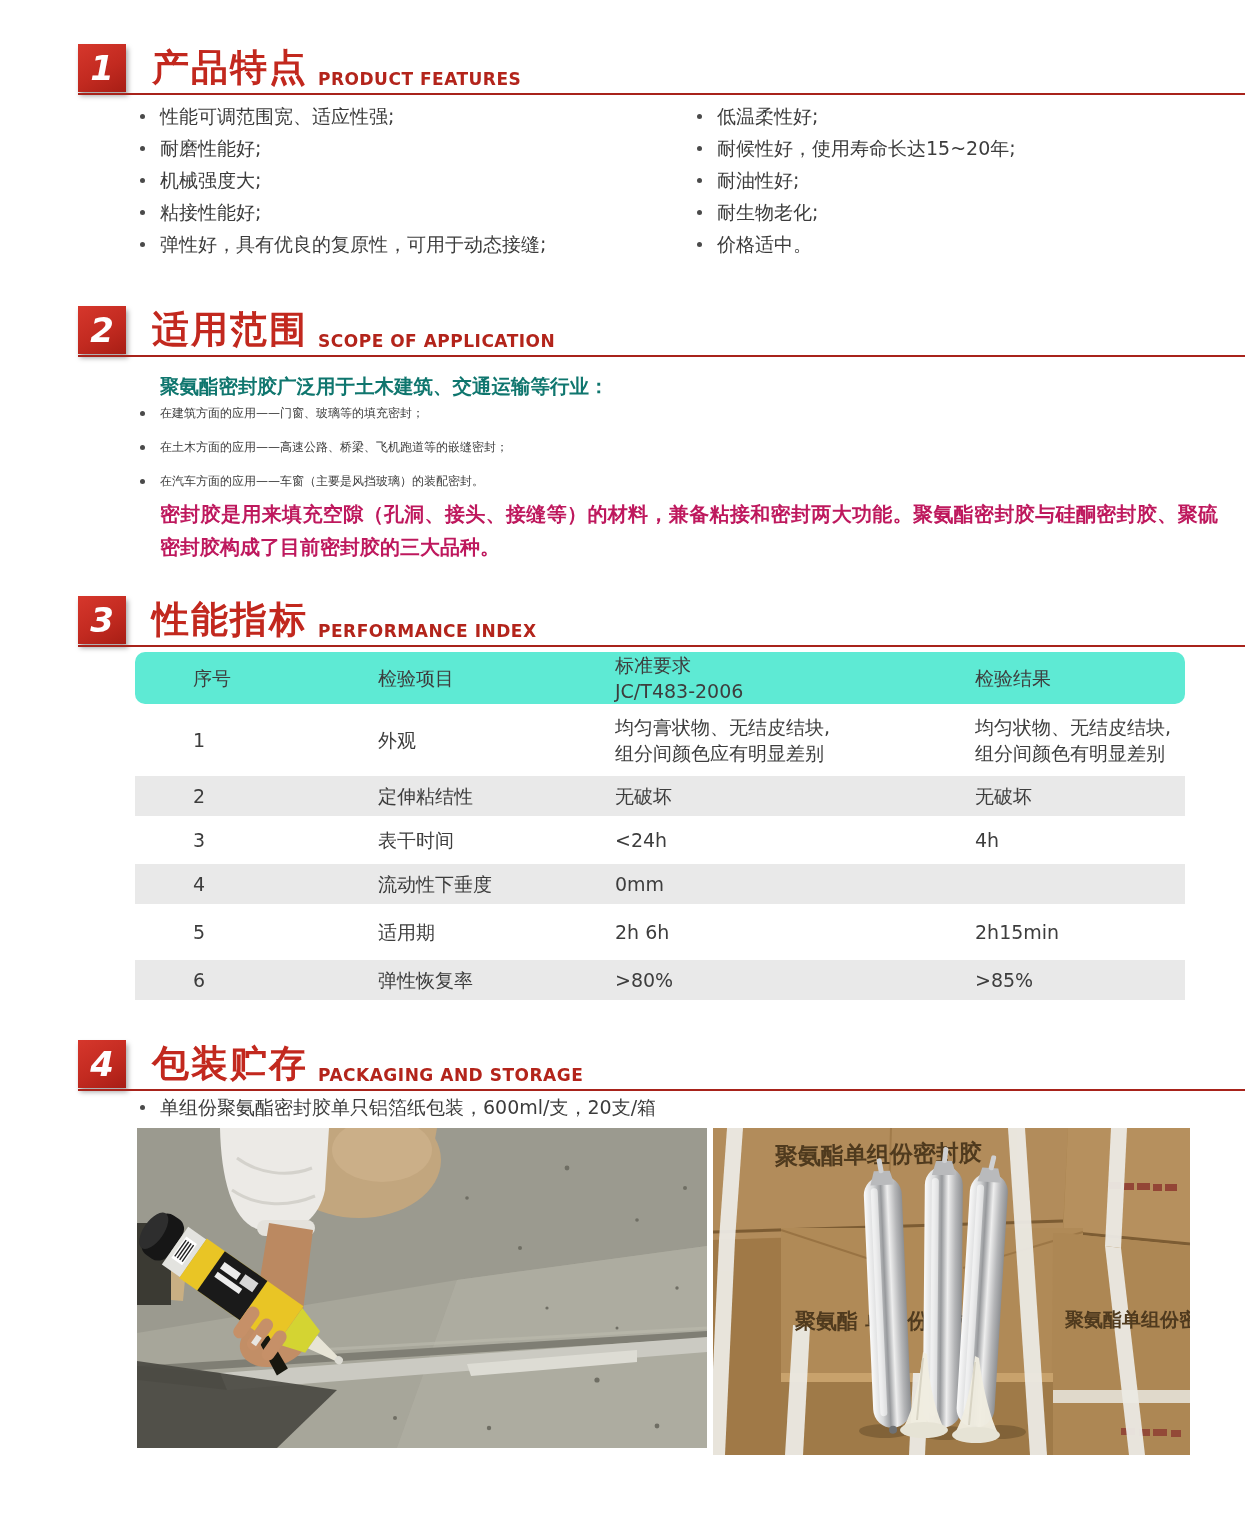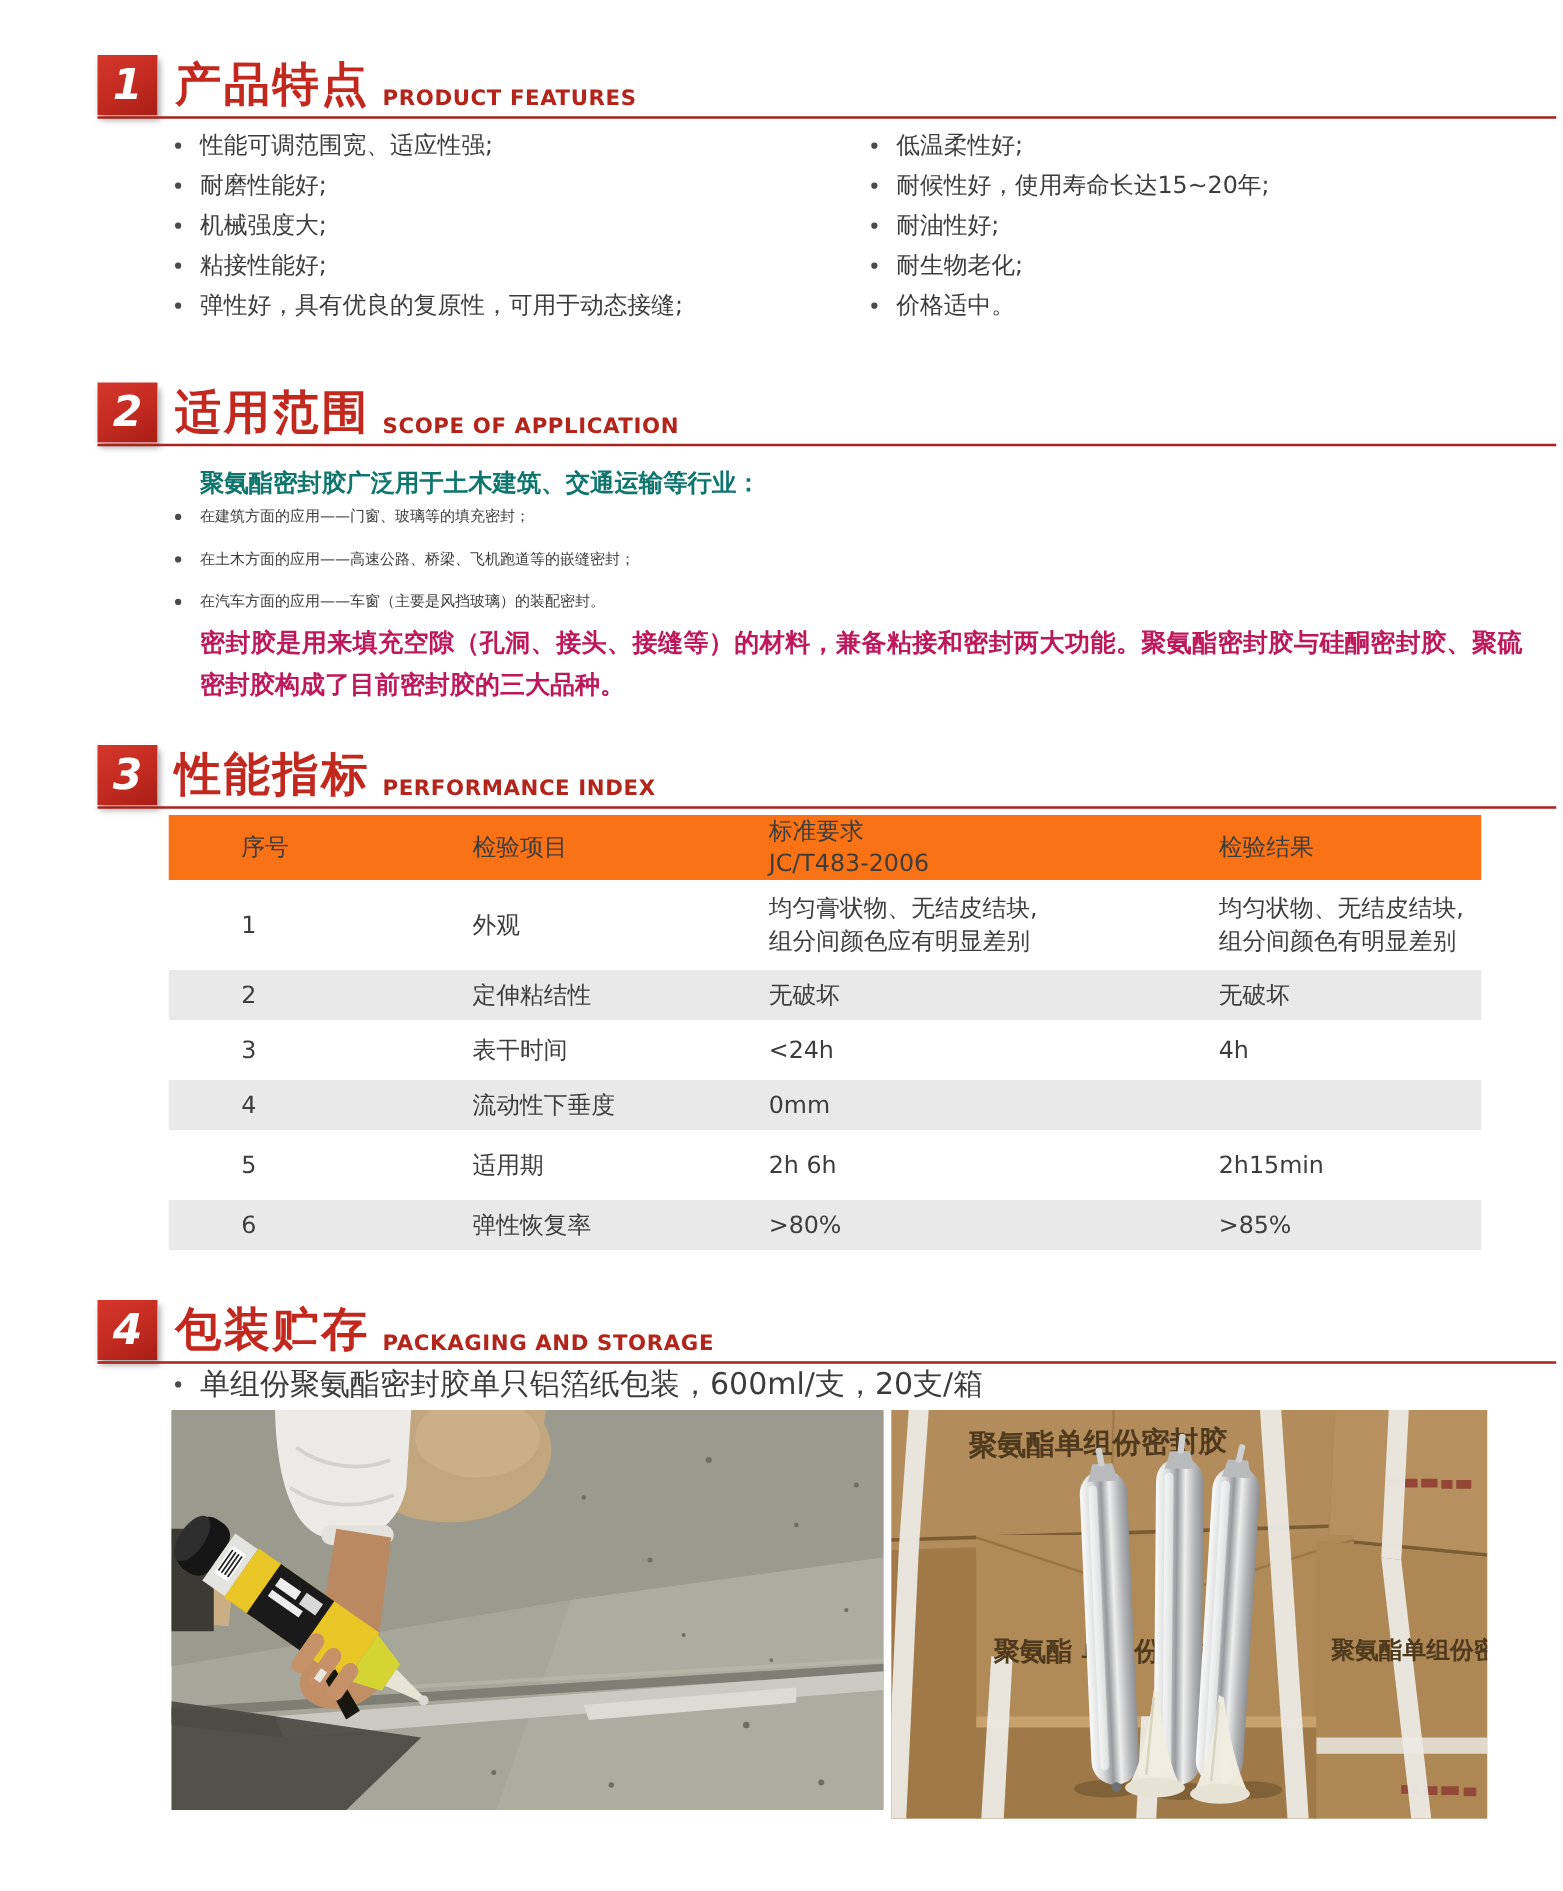--- a/index.html
+++ b/index.html
@@ -7,40 +7,40 @@
     position:relative;width:1250px;height:1513px;background:#ffffff;overflow:hidden;
     font-family:"DejaVu Sans","Liberation Sans",sans-serif;color:#3c3c3c;
   }
   
   .sec-head{position:absolute;left:78px;right:5px;height:50px;display:flex;align-items:flex-start;}
   .sec-num{
     width:48px;height:48px;flex:none;background:linear-gradient(150deg,#d6372c 0%,#c22a20 55%,#a71e15 100%);
     color:#fff;font-style:italic;font-weight:bold;font-size:34px;line-height:48px;text-align:center;
     box-shadow:2px 4px 5px rgba(0,0,0,.35);
   }
-  .sec-zh{color:#c2281e;font-size:37px;font-weight:bold;margin:2px 0 0 14px;letter-spacing:2px;line-height:44px;}
+  .sec-zh{color:#c2281e;font-size:37px;font-weight:bold;margin:2px 0 0 26px;letter-spacing:2px;line-height:44px;}
   .sec-en{color:#b3241b;font-size:17px;font-weight:bold;margin-left:10px;align-self:flex-end;padding-bottom:5px;letter-spacing:.5px;text-align:right;}
   .sec-line{position:absolute;left:0;right:0;bottom:-1px;height:2px;background:#a8231b;}
   
   .blist{position:absolute;}
   .b-item{display:flex;}
   .b-dot{width:5px;height:5px;border-radius:50%;background:#4a4a4a;flex:none;margin-right:15px;}
   .feat .b-item{line-height:32px;font-size:19px;}
   .feat .b-dot{margin-top:14px;}
   .scope-list .b-item{line-height:34px;font-size:12px;}
   .scope-list .b-dot{margin-top:15px;}
-  .pack-list .b-item{line-height:30px;font-size:24px;}
+  .pack-list .b-item{line-height:30px;font-size:19px;}
   .pack-list .b-dot{margin-top:13px;}
   .scope-intro{position:absolute;left:160px;top:372px;font-size:19.5px;font-weight:bold;color:#0f766e;line-height:30px;}
   .scope-note{position:absolute;left:160px;top:498px;width:1058px;font-size:20px;font-weight:bold;color:#be185d;line-height:33px;text-align:justify;}
   
   .ptable{position:absolute;left:135px;top:652px;width:1050px;}
   .prow{display:grid;grid-template-columns:185px 237px 360px 1fr;}
   .pcell{padding-left:58px;display:flex;align-items:center;font-size:19px;color:#3d3d3d;white-space:pre-line;line-height:26px;}
-  .phead{height:52px;background:#f97316;}
+  .phead{height:52px;background:#5eead4;border-radius:10px;}
   .t-row:nth-of-type(1){height:72px;}
   .t-row:nth-of-type(2){height:40px;}
   .t-row:nth-of-type(3){height:48px;}
   .t-row:nth-of-type(4){height:40px;}
   .t-row:nth-of-type(5){height:56px;}
   .t-row:nth-of-type(6){height:40px;}
   .t-row:nth-of-type(even){background:#e9e9e9;}
   
   .photo{position:absolute;top:1128px;overflow:hidden;}
   .photo svg{display:block;width:100%;height:100%;}

